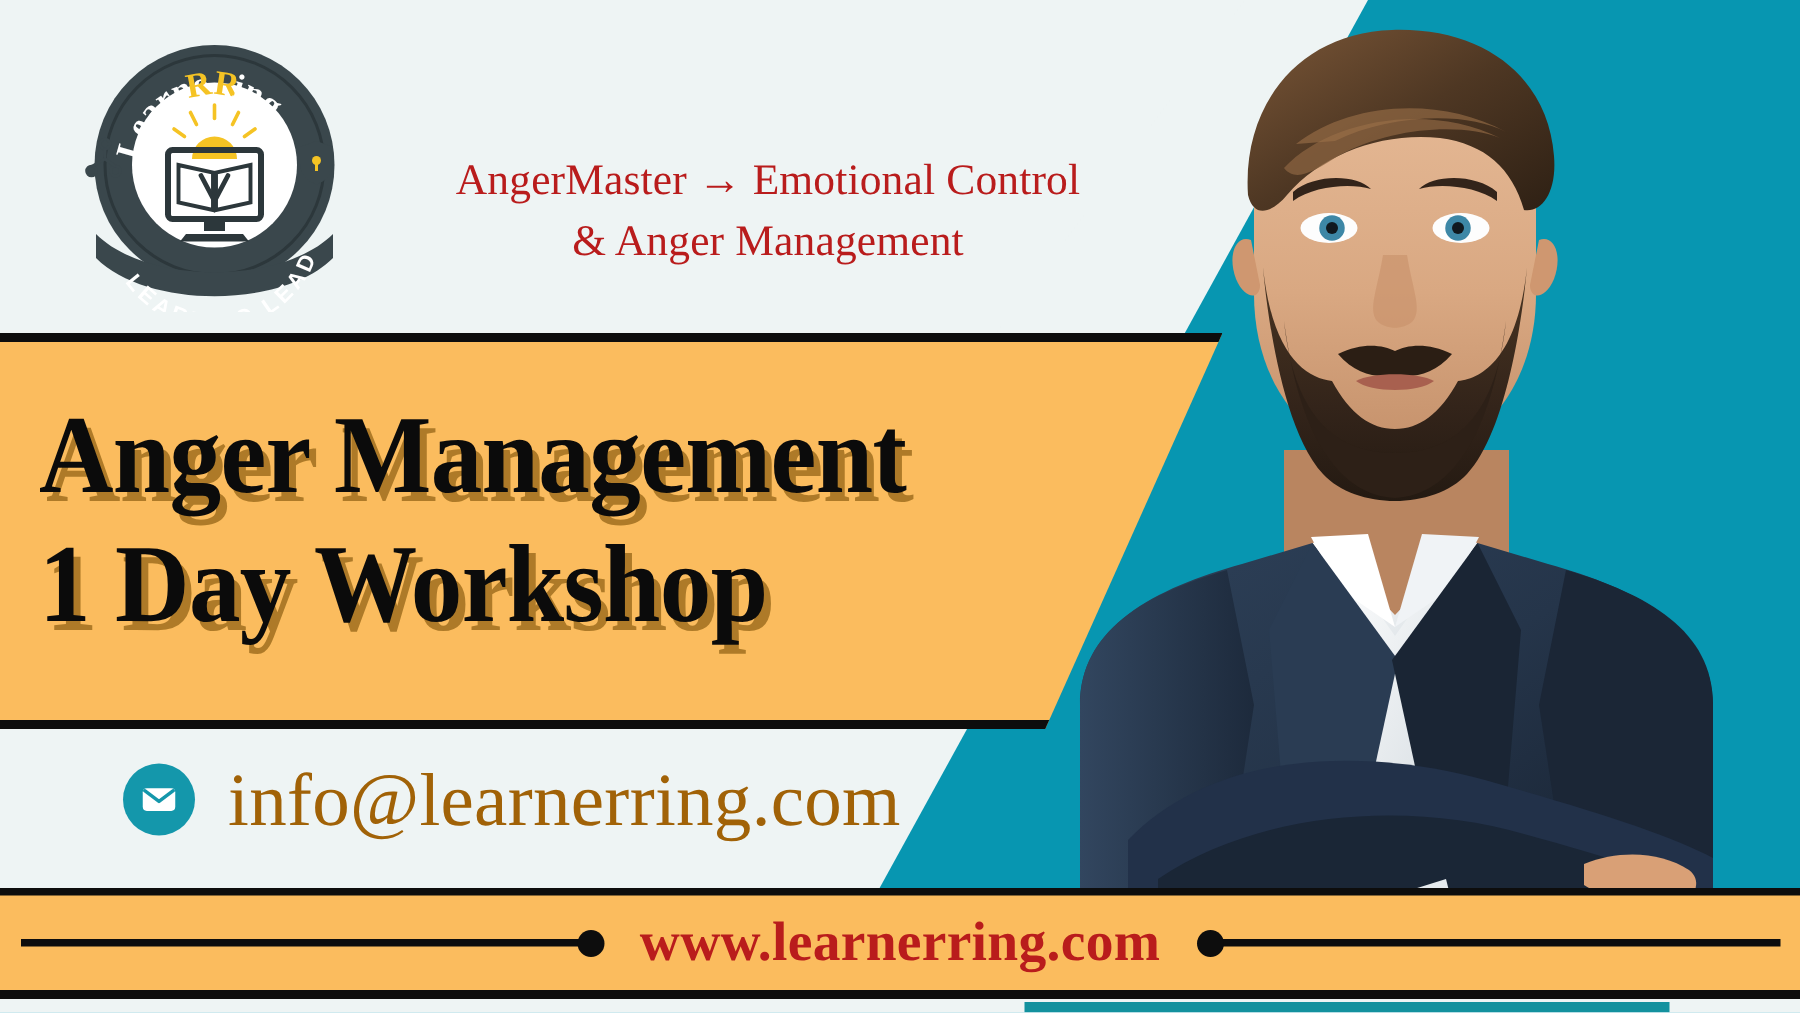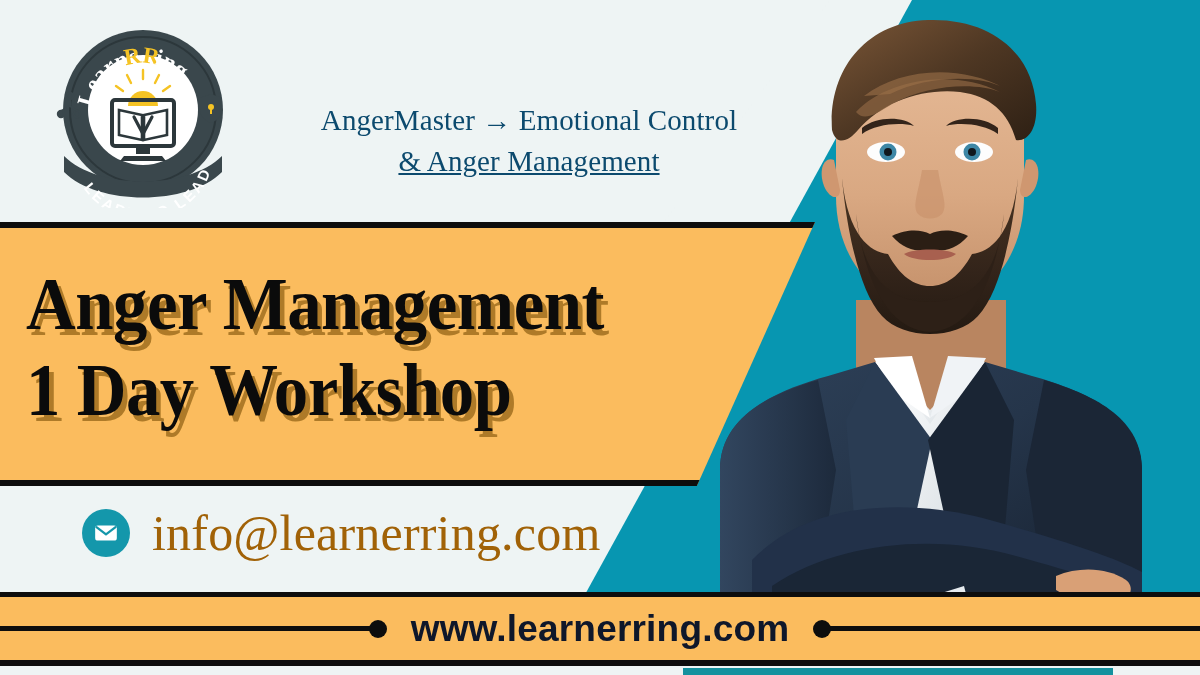--- a/index.html
+++ b/index.html
@@ -31,26 +31,26 @@
   }
 
   
   .logo{
     position:absolute;left:48px;top:22px;width:190px;height:186px;z-index:6;
   }
   .logo svg{display:block;width:100%;height:100%;}
 
   
   .tagline{
-    position:absolute;left:269px;top:100px;width:520px;z-index:6;
-    text-align:center;color:#0c4a6e;
+    position:absolute;left:252px;top:100px;width:520px;z-index:6;
+    text-align:center;color:#b91c1c;
     font-family:"Liberation Serif",serif;
     font-size:29px;line-height:1.42;letter-spacing:.1px;
   }
-  .tagline .l2{display:block;text-decoration:underline;}
+  .tagline .l2{display:block;}
 
   
   .headline-block{
     position:absolute;left:0;top:222px;width:815px;height:252px;z-index:5;
     background:#fbbc5e;
     border-top:6px solid #0d0d0d;border-bottom:6px solid #0d0d0d;
     clip-path:polygon(0 0, 100% 0, 85.5% 100%, 0 100%);
   }
   .headline{
     position:absolute;left:0;top:228px;width:760px;height:240px;z-index:6;
@@ -95,22 +95,22 @@
   .rule{position:relative;height:5px;background:#0d0d0d;flex:0 0 auto;}
   .rule.left{width:385px;}
   .rule.right{width:385px;}
   .dot{
     position:absolute;top:50%;width:18px;height:18px;border-radius:50%;
     background:#0d0d0d;transform:translateY(-50%);
   }
   .rule.left .dot{right:-4px;}
   .rule.right .dot{left:-4px;}
   .site{
-    font-family:Liberation Sans, sans-serif;font-weight:bold;
-    font-size:37px;color:#0f172a;white-space:nowrap;
+    font-family:Liberation Serif, serif;font-weight:bold;
+    font-size:37px;color:#b91c1c;white-space:nowrap;
     padding:0 28px;letter-spacing:.2px;
   }
 
   
   .bottom-strip{
     position:absolute;left:0;top:666px;width:1200px;height:9px;z-index:7;
     background:#eef4f4;
   }
   .bottom-teal{
     position:absolute;left:683px;top:668px;width:430px;height:7px;z-index:8;

